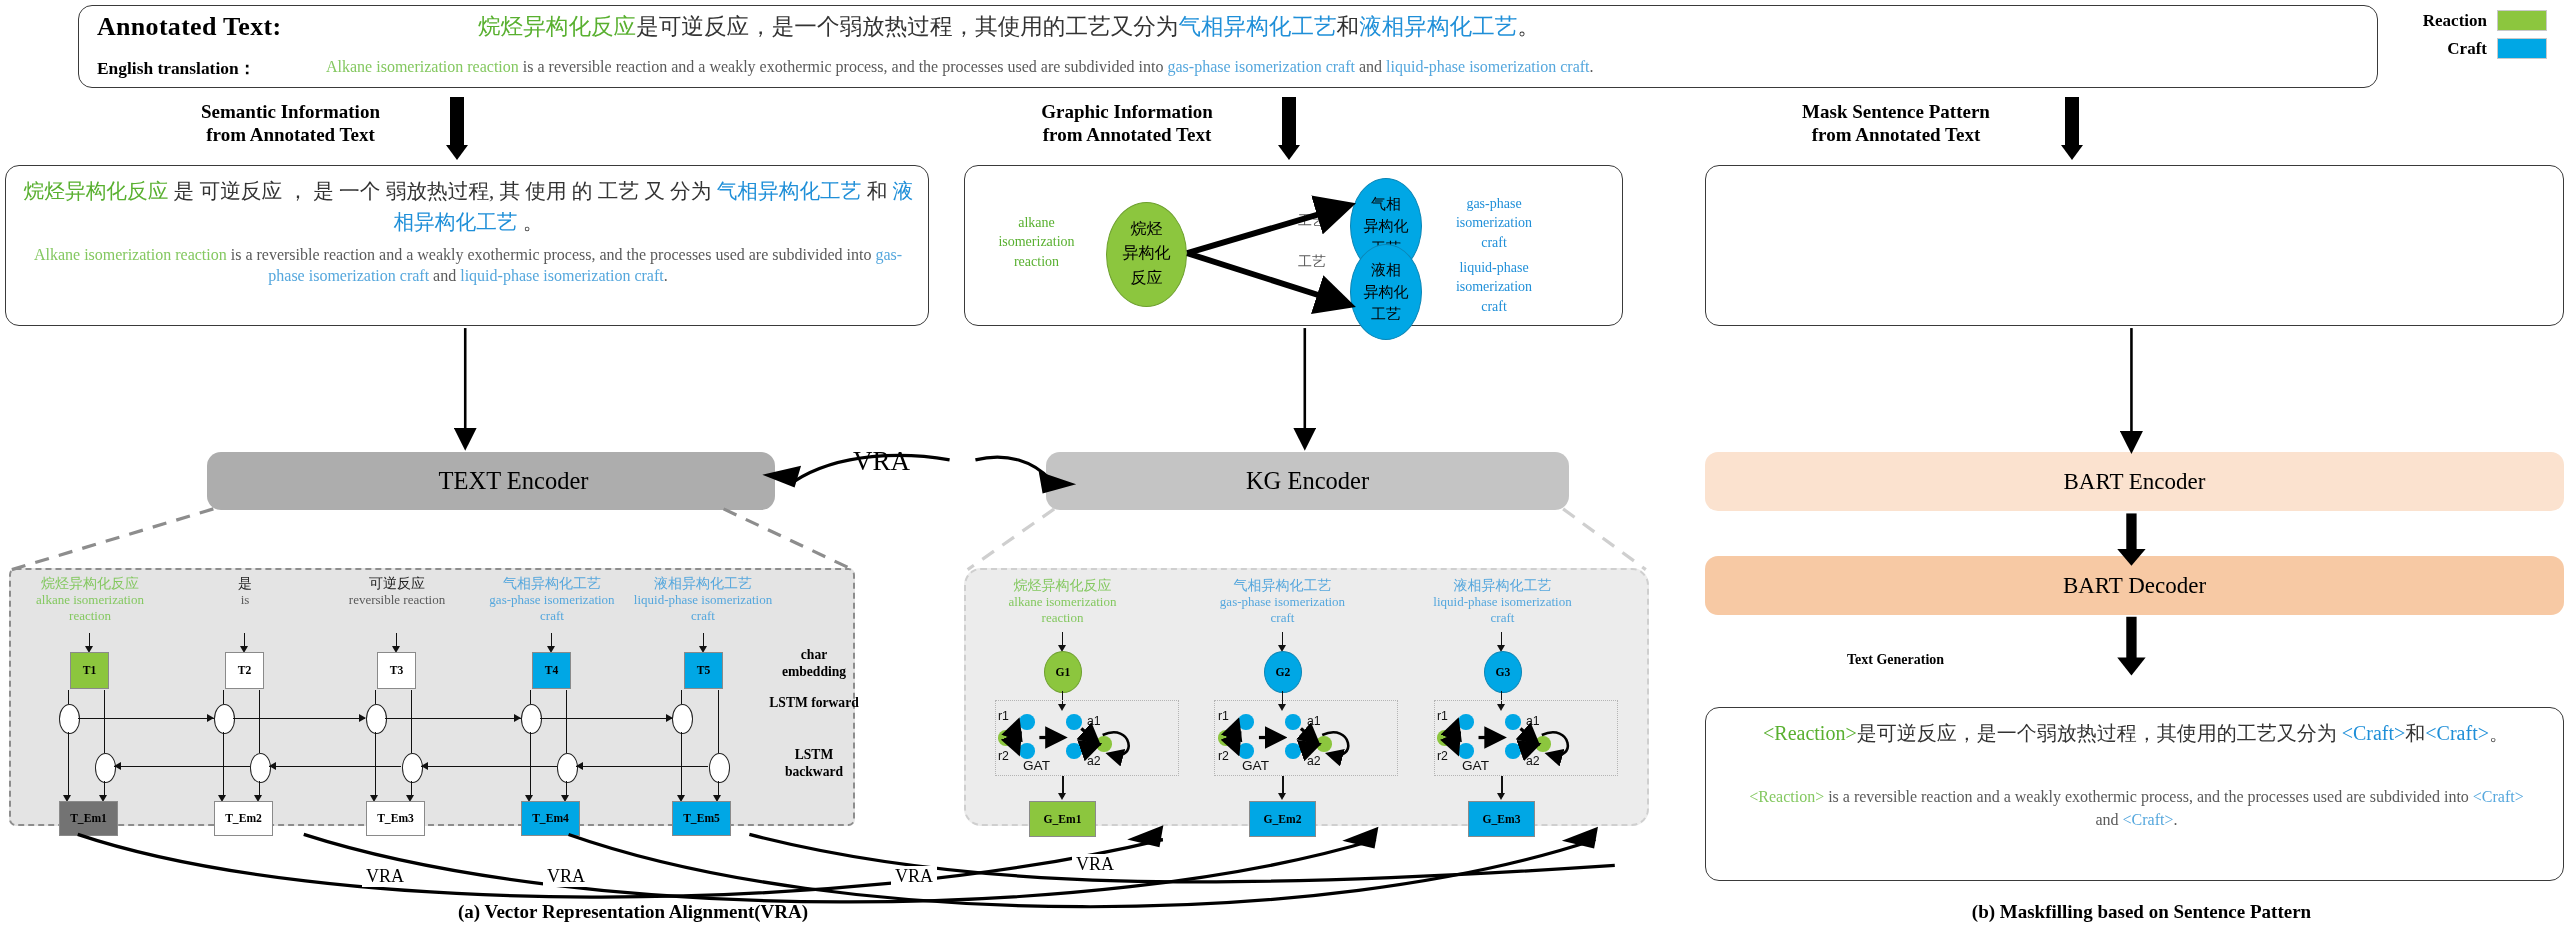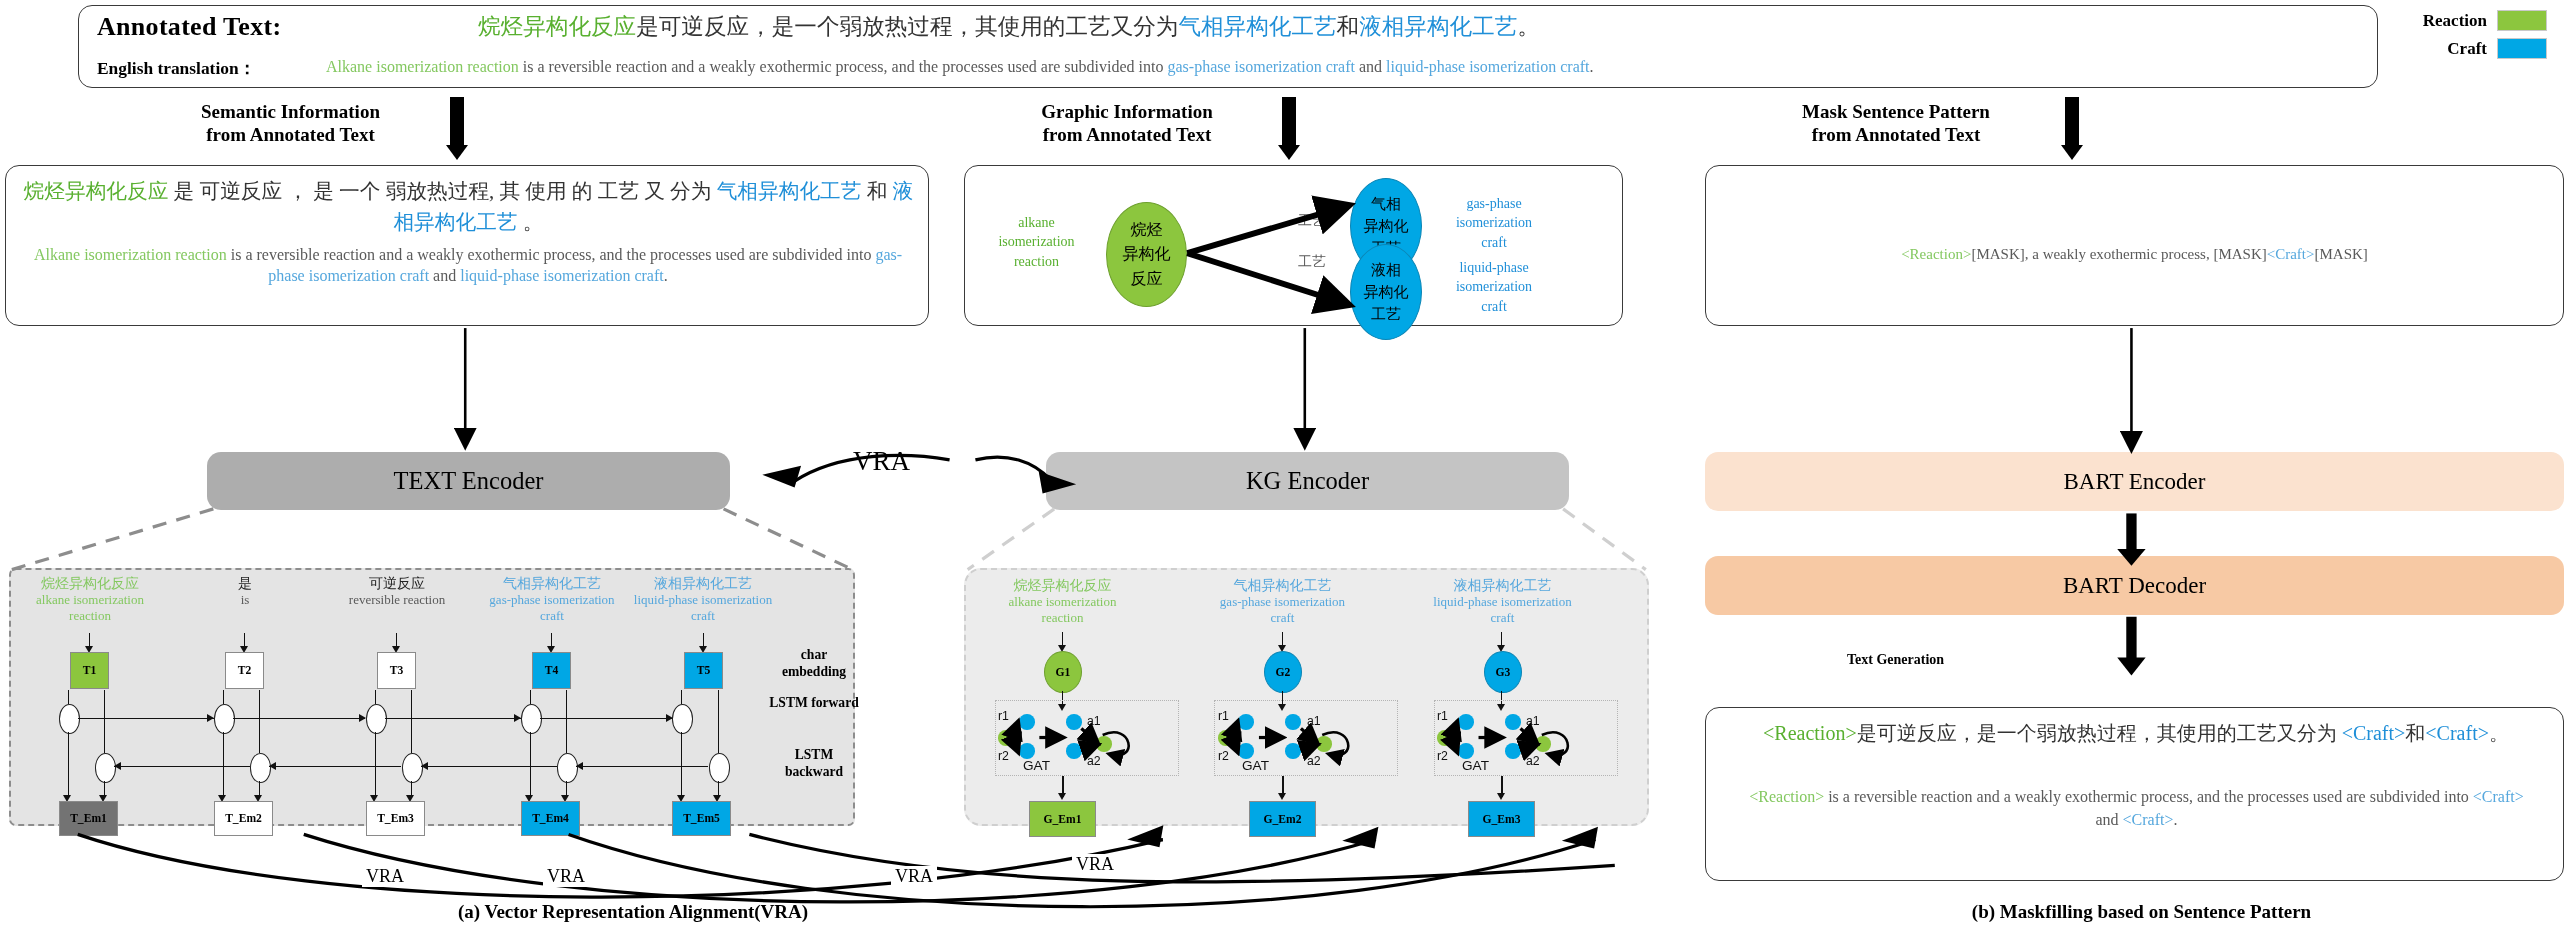--- a/index.html
+++ b/index.html
@@ -49,21 +49,21 @@
 
   #mask-box{left:1705px;top:165px;width:859px;height:161px;}
   #mask-zh{left:1718px;top:180px;width:833px;font-size:21px;line-height:28px;text-align:center;}
   #mask-en{left:1718px;top:244px;width:833px;font-size:15px;line-height:20px;text-align:center;}
 
   
   .encoder{
     border-radius:14px;display:flex;align-items:center;justify-content:center;
     font-size:24.5px;
   }
-  #text-encoder{left:207px;top:452px;width:523px;height:58px;background:#adadad;}
+  #text-encoder{left:207px;top:452px;width:523px;height:58px;background:#adadad;padding-left:45px;}
   #kg-encoder{left:1046px;top:452px;width:523px;height:58px;background:#c4c4c4;}
   #vra-top-label{left:804px;top:446px;width:155px;text-align:center;font-size:27px;}
 
   
   #text-detail{left:9px;top:568px;width:846px;height:258px;background:#e4e4e4;border:2.6px dashed #8d8d8d;border-radius:6.5px;box-sizing:border-box;}
   #kg-detail{left:964px;top:568px;width:685px;height:258px;background:#ececec;border:2.6px dashed #cfcfcf;border-radius:17px;box-sizing:border-box;}
 
   .tok-head{position:absolute;text-align:center;font-size:13px;line-height:16px;}
   .tok-head .zh{font-size:14px;display:block;}
   .tbox{
@@ -156,21 +156,21 @@
 
 <div class="abs rbox" id="graphic-box"></div>
 
 <div class="abs ctr green" style="left:975px;top:213px;width:123px;font-size:14px;line-height:19.4px;">
   <div>alkane</div>
   <div>isomerization</div>
   <div>reaction</div>
 </div>
 
 <div class="abs" style="left:1106px;top:202px;width:79px;height:103px;border-radius:50%;background:#8cc63e;border:0.6px solid #6d9f2e;display:flex;align-items:center;justify-content:center;">
-  <div style="text-align:center;font-size:16px;line-height:24.5px;white-space:pre;">烷烃
+  <div style="text-align:center;font-size:16px;line-height:24.5px;white-space:pre;font-family:Liberation Mono, monospace;">烷烃
 异构化
 反应</div>
 </div>
 
 <div class="abs" style="left:1350px;top:178px;width:70px;height:94px;border-radius:50%;background:#00a7e5;border:0.6px solid #0b85b5;display:flex;align-items:center;justify-content:center;">
   <div style="text-align:center;font-size:15px;line-height:22px;white-space:pre;">气相
 异构化
 工艺</div>
 </div>
 <div class="abs ctr blue" style="left:1428px;top:194px;width:132px;font-size:14px;line-height:19.4px;">
@@ -189,21 +189,20 @@
   <div>isomerization</div>
   <div>craft</div>
 </div>
 <div class="abs grey" style="left:1298px;top:212px;font-size:14px;">工艺</div>
 <div class="abs grey" style="left:1298px;top:253px;font-size:14px;">工艺</div>
 
 <div class="abs rbox" id="mask-box"></div>
 <div class="abs" id="mask-zh">
 </div>
 <div class="abs" id="mask-en">
-  <div><span style="color: rgb(132, 200, 96);">&lt;Reaction&gt;</span><span style="color: rgb(90, 90, 90);">[MASK], a weakly exothermic process, [MASK]</span><span style="color: rgb(85, 167, 221);">&lt;Craft&gt;</span><span style="color: rgb(90, 90, 90);">[MASK]</span></div>
 </div>
 
 <div class="abs encoder" id="text-encoder">
   <span>TEXT Encoder</span>
 </div>
 <div class="abs encoder" id="kg-encoder">
   <span>KG Encoder</span>
 </div>
 <div class="abs" id="vra-top-label">VRA</div>
 

